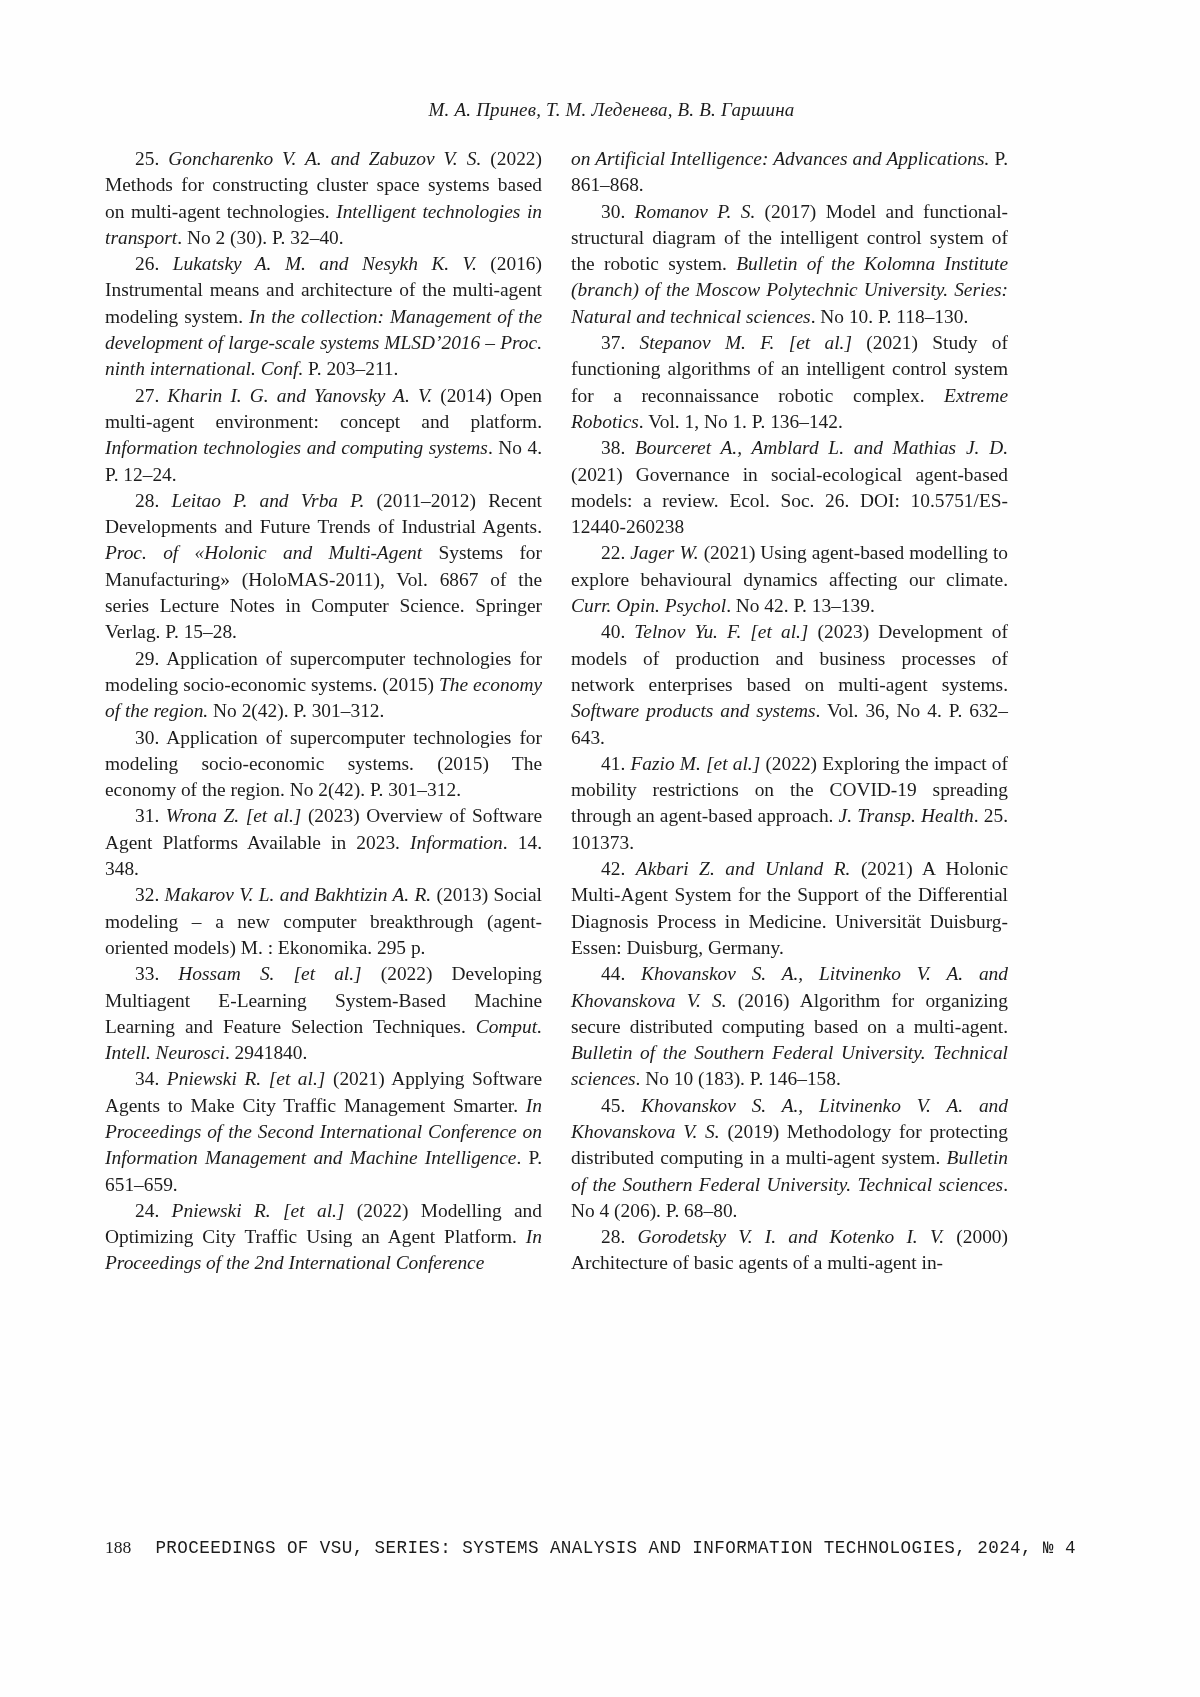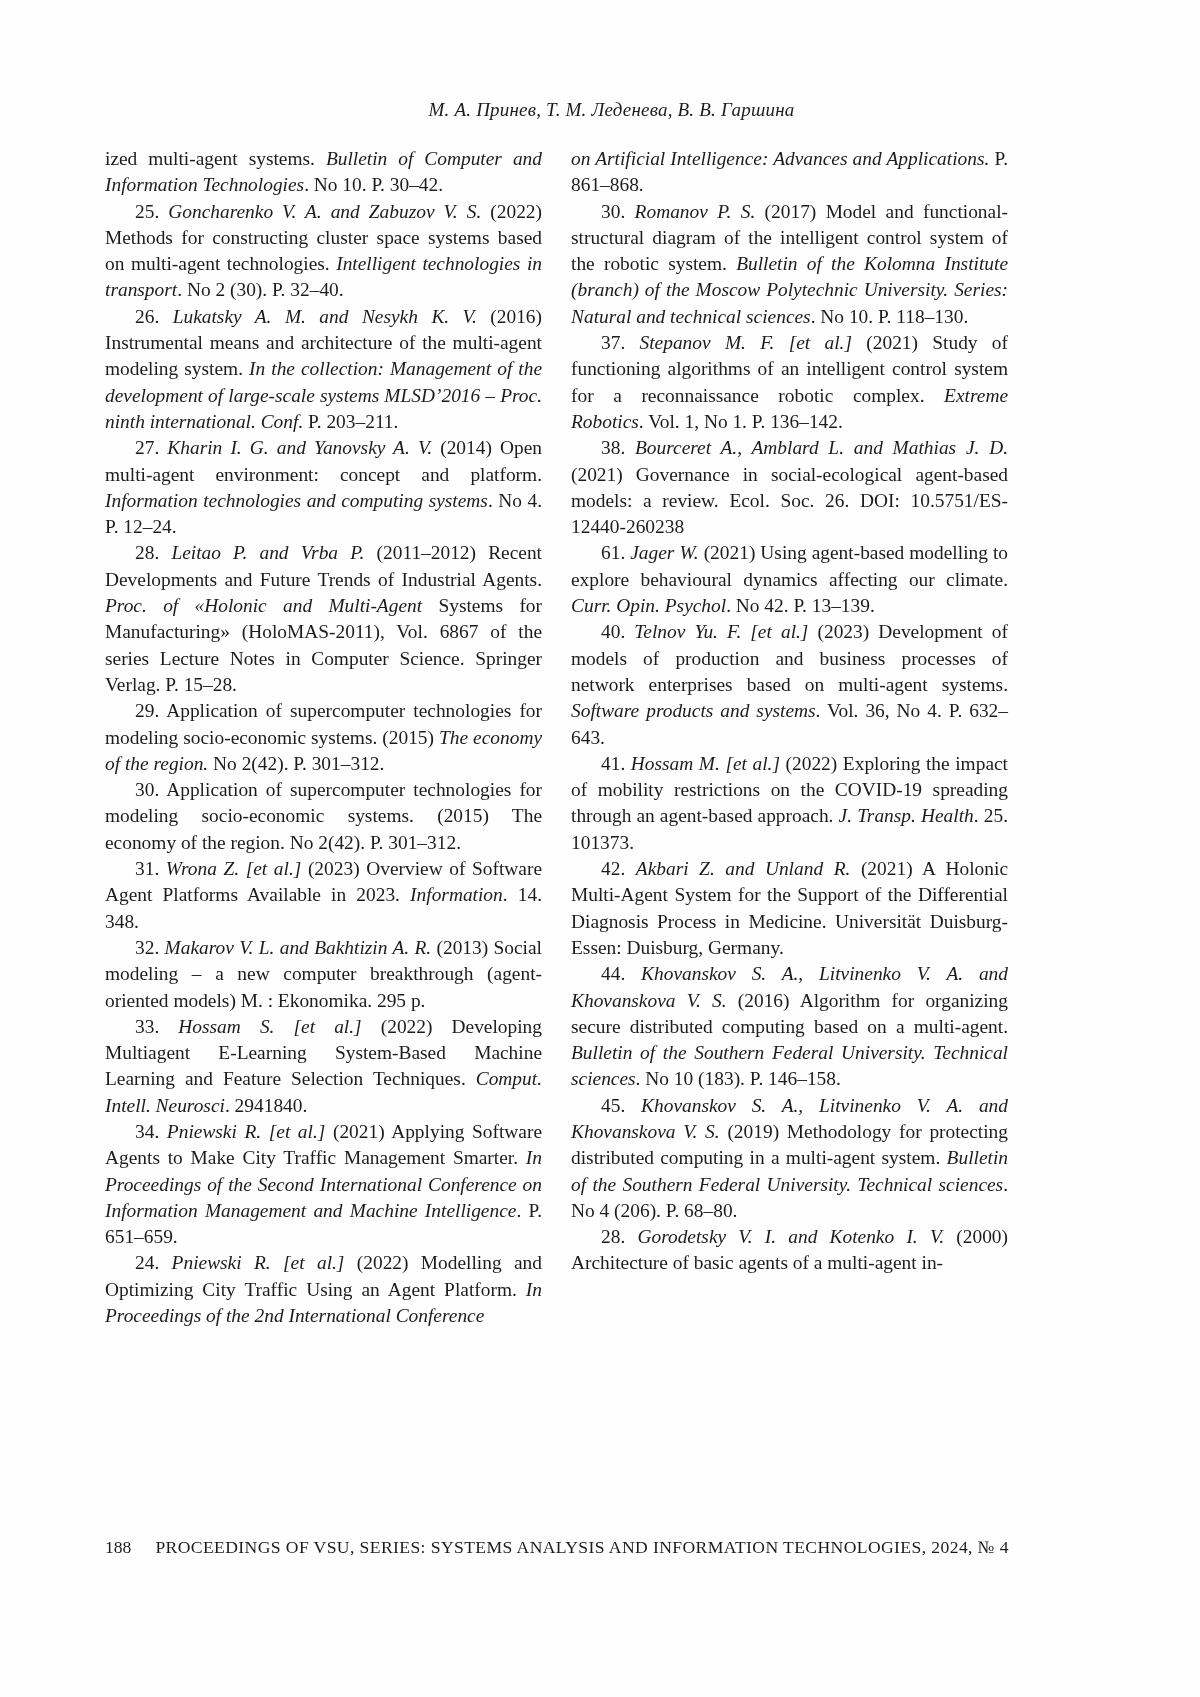--- a/index.html
+++ b/index.html
@@ -59,52 +59,52 @@
     display: flex;
     align-items: flex-end;
     font-size: 17.6px;
   }
   .footer .page-num {
     margin-right: 24px;
   }
   .footer .journal {
     letter-spacing: 0.4px;
     white-space: nowrap;
+    font-family: Liberation Mono, monospace;
   }
 </style>
 </head>
 <body>
 
 <div class="page">
 
   <div class="header-authors">М. А. Принев, Т. М. Леденева, В. В. Гаршина</div>
 
   <div class="columns">
     <div class="col">
-        <p><span>ized multi-agent systems. </span><span class="it">Bulletin of Computer and Information Technologies</span><span>. No 10. P. 30–42.</span></p>
         <p class="indent"><span>25. </span><span class="it">Goncharenko V. A. and Zabuzov V. S.</span><span> (2022) Methods for constructing cluster space systems based on multi-agent technologies. </span><span class="it">Intelligent technologies in transport</span><span>. No 2 (30). P. 32–40.</span></p>
         <p class="indent"><span>26. </span><span class="it">Lukatsky A. M. and Nesykh K. V.</span><span> (2016) Instrumental means and architecture of the multi-agent modeling system. </span><span class="it">In the collection: Management of the development of large-scale systems MLSD’2016 – Proc. ninth international. Conf.</span><span> P. 203–211.</span></p>
         <p class="indent"><span>27. </span><span class="it">Kharin I. G. and Yanovsky A. V.</span><span> (2014) Open multi-agent environment: concept and platform. </span><span class="it">Information technologies and computing systems</span><span>. No 4. P. 12–24.</span></p>
         <p class="indent"><span>28. </span><span class="it">Leitao P. and Vrba P.</span><span> (2011–2012) Recent Developments and Future Trends of Industrial Agents. </span><span class="it">Proc. of «Holonic and Multi-Agent</span><span> Systems for Manufacturing» (HoloMAS-2011), Vol. 6867 of the series Lecture Notes in Computer Science. Springer Verlag. P. 15–28.</span></p>
         <p class="indent"><span>29. Application of supercomputer technologies for modeling socio-economic systems. (2015) </span><span class="it">The economy of the region.</span><span> No 2(42). P. 301–312.</span></p>
         <p class="indent"><span>30. Application of supercomputer technologies for modeling socio-economic systems. (2015) The economy of the region. No 2(42). P. 301–312.</span></p>
         <p class="indent"><span>31. </span><span class="it">Wrona Z. [et al.]</span><span> (2023) Overview of Software Agent Platforms Available in 2023. </span><span class="it">Information</span><span>. 14. 348.</span></p>
         <p class="indent"><span>32. </span><span class="it">Makarov V. L. and Bakhtizin A. R.</span><span> (2013) Social modeling – a new computer breakthrough (agent-oriented models) M. : Ekonomika. 295 p.</span></p>
         <p class="indent"><span>33. </span><span class="it">Hossam S. [et al.]</span><span> (2022) Developing Multiagent E-Learning System-Based Machine Learning and Feature Selection Techniques. </span><span class="it">Comput. Intell. Neurosci</span><span>. 2941840.</span></p>
         <p class="indent"><span>34. </span><span class="it">Pniewski R. [et al.]</span><span> (2021) Applying Software Agents to Make City Traffic Management Smarter. </span><span class="it">In Proceedings of the Second International Conference on Information Management and Machine Intelligence</span><span>. P. 651–659.</span></p>
         <p class="indent"><span>24. </span><span class="it">Pniewski R. [et al.]</span><span> (2022) Modelling and Optimizing City Traffic Using an Agent Platform. </span><span class="it">In Proceedings of the 2nd International Conference</span></p>
       </div>
     <div class="col">
         <p><span class="it">on Artificial Intelligence: Advances and Applications.</span><span> P. 861–868.</span></p>
         <p class="indent"><span>30. </span><span class="it">Romanov P. S.</span><span> (2017) Model and functional-structural diagram of the intelligent control system of the robotic system. </span><span class="it">Bulletin of the Kolomna Institute (branch) of the Moscow Polytechnic University. Series: Natural and technical sciences</span><span>. No 10. P. 118–130.</span></p>
         <p class="indent"><span>37. </span><span class="it">Stepanov M. F. [et al.]</span><span> (2021) Study of functioning algorithms of an intelligent control system for a reconnaissance robotic complex. </span><span class="it">Extreme Robotics</span><span>. Vol. 1, No 1. P. 136–142.</span></p>
         <p class="indent"><span>38. </span><span class="it">Bourceret A., Amblard L. and Mathias J. D.</span><span> (2021) Governance in social-ecological agent-based models: a review. Ecol. Soc. 26. DOI: 10.5751/ES-12440-260238</span></p>
-        <p class="indent"><span>61. </span><span class="it">Jager W.</span><span> (2021) Using agent-based modelling to explore behavioural dynamics affecting our climate. </span><span class="it">Curr. Opin. Psychol</span><span>. No 42. P. 13–139.</span></p>
+        <p class="indent"><span>22. </span><span class="it">Jager W.</span><span> (2021) Using agent-based modelling to explore behavioural dynamics affecting our climate. </span><span class="it">Curr. Opin. Psychol</span><span>. No 42. P. 13–139.</span></p>
         <p class="indent"><span>40. </span><span class="it">Telnov Yu. F. [et al.]</span><span> (2023) Development of models of production and business processes of network enterprises based on multi-agent systems. </span><span class="it">Software products and systems</span><span>. Vol. 36, No 4. P. 632–643.</span></p>
-        <p class="indent"><span>41. </span><span class="it">Hossam M. [et al.]</span><span> (2022) Exploring the impact of mobility restrictions on the COVID-19 spreading through an agent-based approach. </span><span class="it">J. Transp. Health</span><span>. 25. 101373.</span></p>
+        <p class="indent"><span>41. </span><span class="it">Fazio M. [et al.]</span><span> (2022) Exploring the impact of mobility restrictions on the COVID-19 spreading through an agent-based approach. </span><span class="it">J. Transp. Health</span><span>. 25. 101373.</span></p>
         <p class="indent"><span>42. </span><span class="it">Akbari Z. and Unland R.</span><span> (2021) A Holonic Multi-Agent System for the Support of the Differential Diagnosis Process in Medicine. Universität Duisburg-Essen: Duisburg, Germany.</span></p>
         <p class="indent"><span>44. </span><span class="it">Khovanskov S. A., Litvinenko V. A. and Khovanskova V. S.</span><span> (2016) Algorithm for organizing secure distributed computing based on a multi-agent. </span><span class="it">Bulletin of the Southern Federal University. Technical sciences</span><span>. No 10 (183). P. 146–158.</span></p>
         <p class="indent"><span>45. </span><span class="it">Khovanskov S. A., Litvinenko V. A. and Khovanskova V. S.</span><span> (2019) Methodology for protecting distributed computing in a multi-agent system. </span><span class="it">Bulletin of the Southern Federal University. Technical sciences</span><span>. No 4 (206). P. 68–80.</span></p>
         <p class="indent"><span>28. </span><span class="it">Gorodetsky V. I. and Kotenko I. V.</span><span> (2000) Architecture of basic agents of a multi-agent in-</span></p>
       </div>
   </div>
 
   <div class="footer">
     <span class="page-num">188</span>
     <span class="journal">PROCEEDINGS OF VSU, SERIES: SYSTEMS ANALYSIS AND INFORMATION TECHNOLOGIES, 2024, № 4</span>

